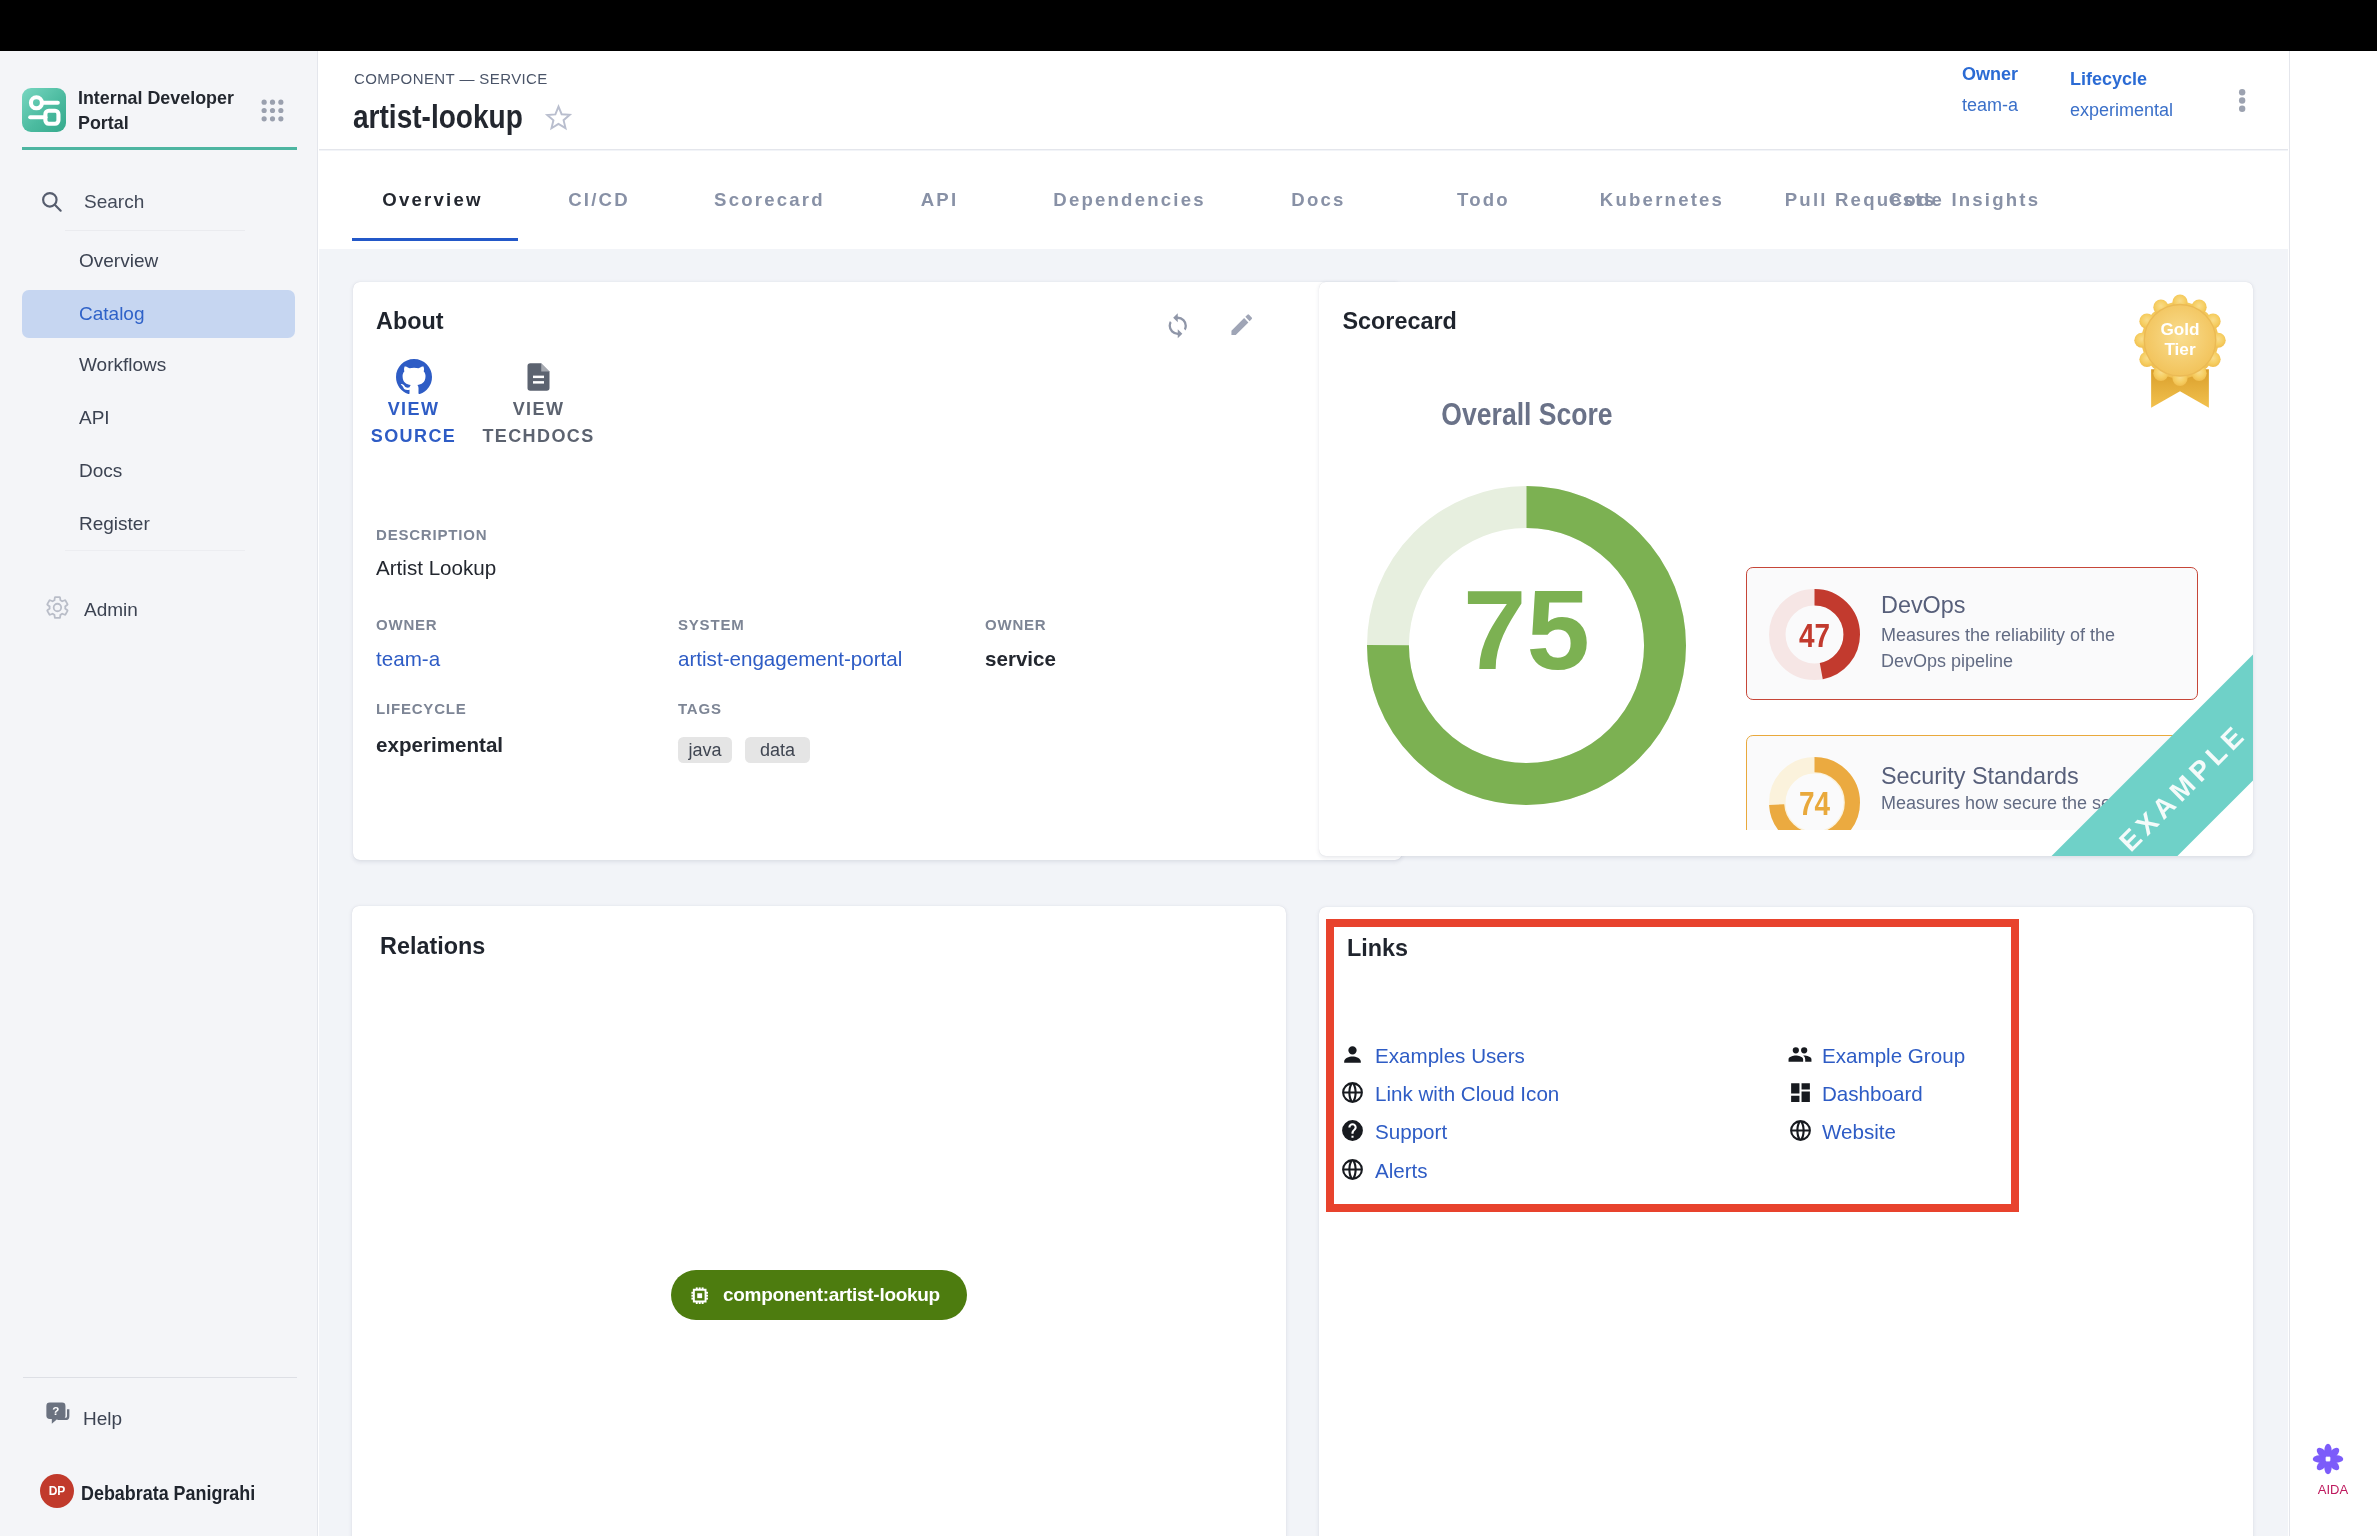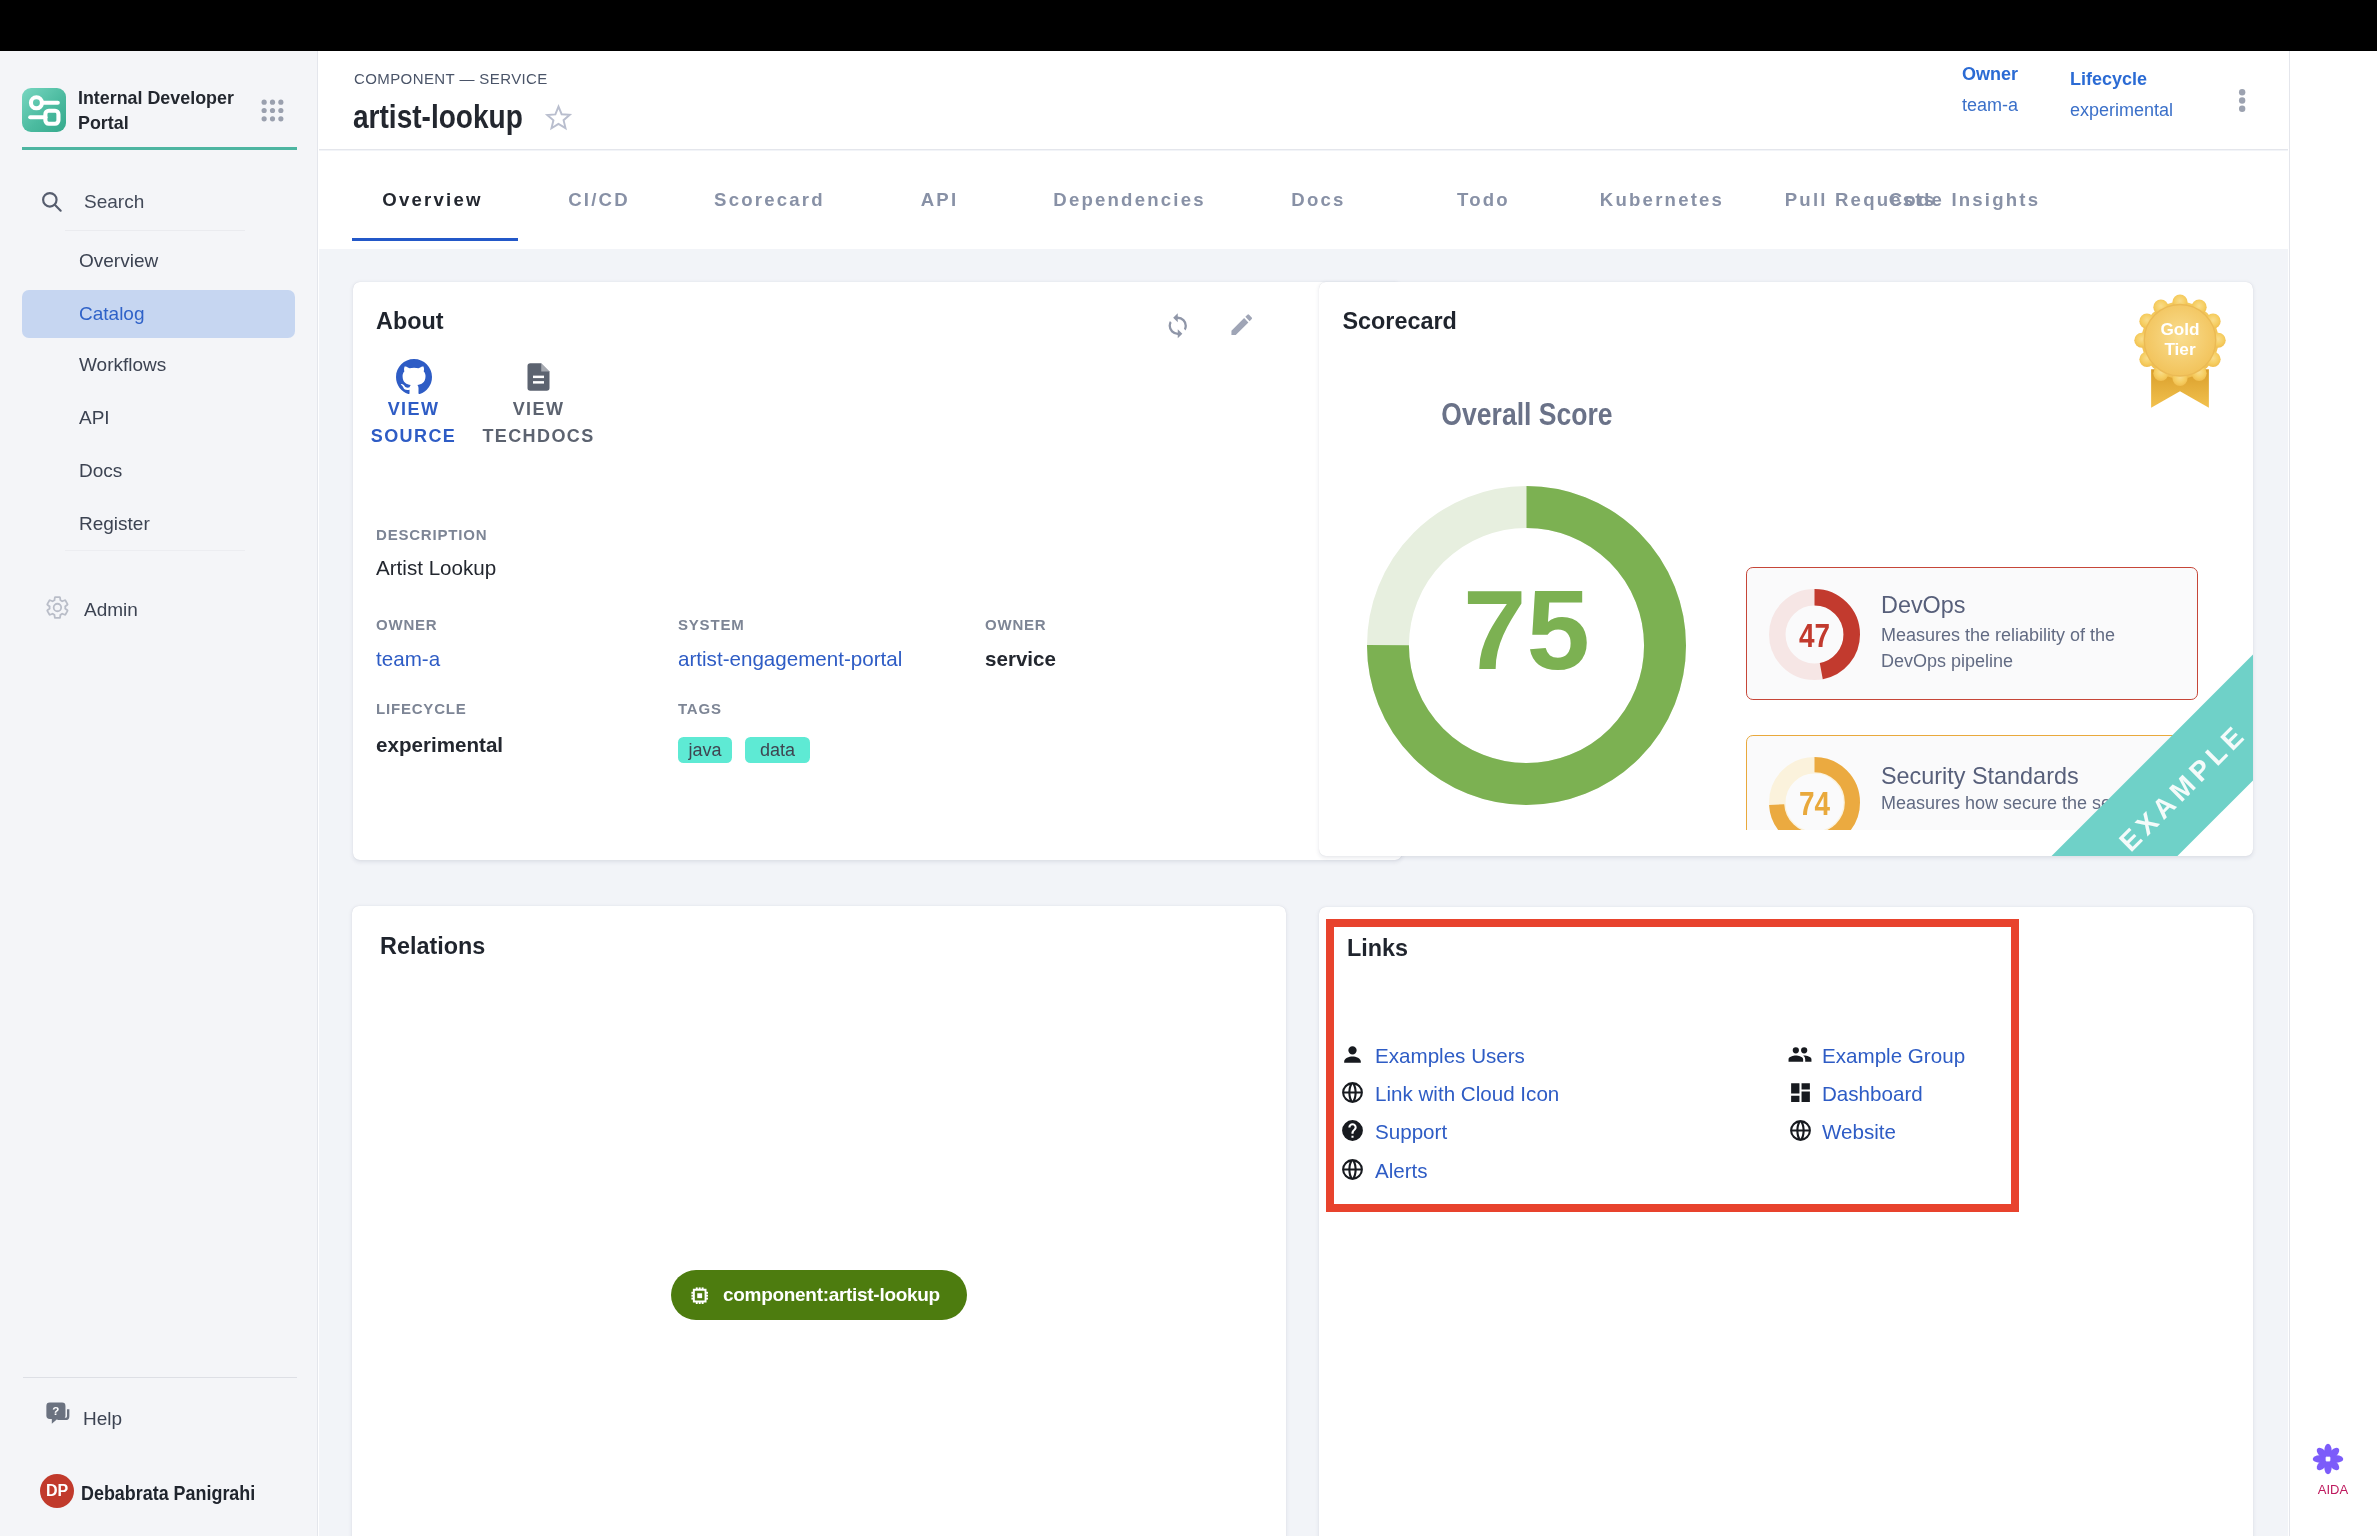--- a/index.html
+++ b/index.html
@@ -28,21 +28,21 @@
   .tab { position:absolute; top:0; height:98px; display:flex; align-items:center; justify-content:center; font-size:18.6px; font-weight:bold; color:#8891A6; letter-spacing:2.2px; white-space:nowrap; }
   #rightstrip { position:absolute; left:2289px; top:51px; width:88px; height:1486px; background:#fff; border-left:1.4px solid #E4E6EC; }
 
   .card { position:absolute; background:#fff; border-radius:6.9px; box-shadow:0 1.4px 4.1px rgba(25,39,80,0.10), 0 0 0.7px rgba(25,39,80,0.16); }
   .cardtitle { font-size:23.4px; font-weight:bold; color:#1F242D; }
 
   .label { font-size:15px; font-weight:bold; color:#7D8595; letter-spacing:0.8px; }
   .value { font-size:20.6px; color:#23272F; }
   .bluelink { color:#2E5CC5; }
 
-  .chip { position:absolute; height:26px; border-radius:5.5px; background:#5eead4; font-size:18px; color:#3F4551; display:flex; align-items:center; justify-content:center; }
+  .chip { position:absolute; height:26px; border-radius:5.5px; background:#e5e5e5; font-size:18px; color:#3F4551; display:flex; align-items:center; justify-content:center; }
 
   .minicard { position:absolute; left:427px; width:452px; border-radius:6.9px; background:#FAFAFB; }
   .minititle { position:absolute; left:134px; font-size:23.4px; color:#575F7A; }
   .minisub { position:absolute; left:134px; font-size:18px; color:#626B83; line-height:26px; white-space:nowrap; }
   .mininum { position:absolute; font-size:34px; font-weight:bold; transform:scaleX(0.82); transform-origin:center top; }
 
   .linkrow { position:absolute; font-size:20.6px; color:#2E5CC5; }
 </style>
 </head>
 <body>
@@ -100,21 +100,21 @@
     <div class="abs" style="left:23px; top:1326px; width:274px; height:1.4px; background:#DDDFE5;"></div>
     <svg class="abs" style="left:45px; top:1350px;" width="30" height="29" viewBox="0 0 44 42">
       <rect x="2" y="2" width="28" height="24" rx="5" fill="#6B7280"></rect>
       <path d="M10 26 l0 7 l8 -7 z" fill="#6B7280"></path>
       <path d="M34 12 v10 a4 4 0 0 1 -4 4 h-12" fill="none" stroke="#6B7280" stroke-width="3.5"></path>
       <text x="16" y="20" text-anchor="middle" font-size="17" font-weight="bold" fill="#fff" font-family="Liberation Sans">?</text>
     </svg>
     <div class="abs" style="left:83px; top:1357px; font-size:19px; color:#3C4352;">Help</div>
 
     <div class="abs" style="left:40px; top:1423px; width:34px; height:34px; border-radius:50%; background:#C13A2C; display:flex; align-items:center; justify-content:center;">
-      <span style="color:#fff; font-size:16px; font-weight:bold;">DP</span>
+      <span style="color:#fff; font-size:12px; font-weight:bold;">DP</span>
     </div>
     <div class="abs" style="left:81px; top:1430px; font-size:20.6px; font-weight:600; color:#20252E; transform:scaleX(0.87); transform-origin:left top; white-space:nowrap;">Debabrata Panigrahi</div>
   </div>
 
   <div id="main">
     <div id="mainheader">
       <div class="abs" style="left:35px; top:19px; font-size:15px; color:#4A5468; letter-spacing:0.4px;">COMPONENT — SERVICE</div>
       <div class="abs" style="left:34px; top:47px; font-size:33px; font-weight:bold; color:#23272F; transform:scaleX(0.85); transform-origin:left top;">artist-lookup</div>
       <svg class="abs" style="left:225px; top:52px;" width="29" height="29" viewBox="0 0 24 24">
         <path fill="none" stroke="#B9BECE" stroke-width="1.6" d="M12 17.3 6.2 20.9l1.6-6.6-5.1-4.4 6.7-.5L12 3l2.6 6.3 6.7.5-5.1 4.4 1.6 6.6z"></path>

